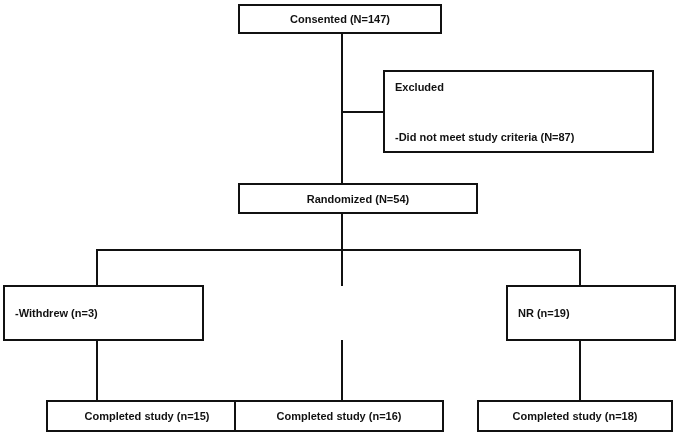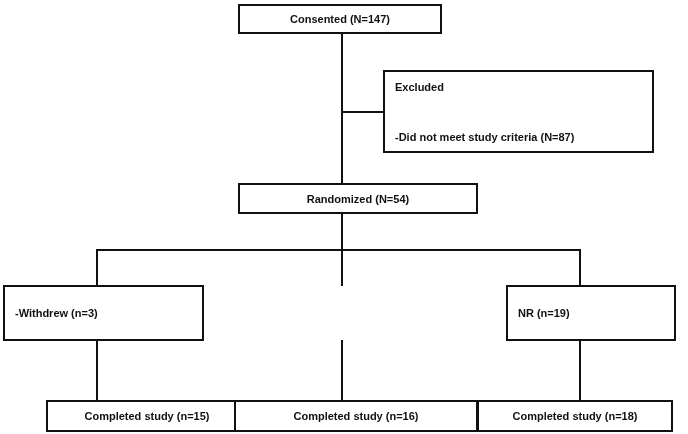--- a/index.html
+++ b/index.html
@@ -88,21 +88,21 @@
 
 
   <div class="flow-box left-aligned" style="left:478px; top:285px; width:170px; height:56px;margin-left:28px;">
     <div class="box-line">NR (n=19)</div>
   </div>
 
   <div class="flow-box centered" style="left:2px; top:400px; width:202px; height:32px;margin-left:44px;">
     <div class="box-line">Completed study (n=15)</div>
   </div>
 
-  <div class="flow-box centered" style="left:234px; top:400px; width:244px; height:32px;">
+  <div class="flow-box centered" style="left:234px; top:400px; width:210px; height:32px;">
     <div class="box-line">Completed study (n=16)</div>
   </div>
 
   <div class="flow-box centered" style="left:477px; top:400px; width:196px; height:32px;">
     <div class="box-line">Completed study (n=18)</div>
   </div>
 
 </div>
 
 </body></html>

